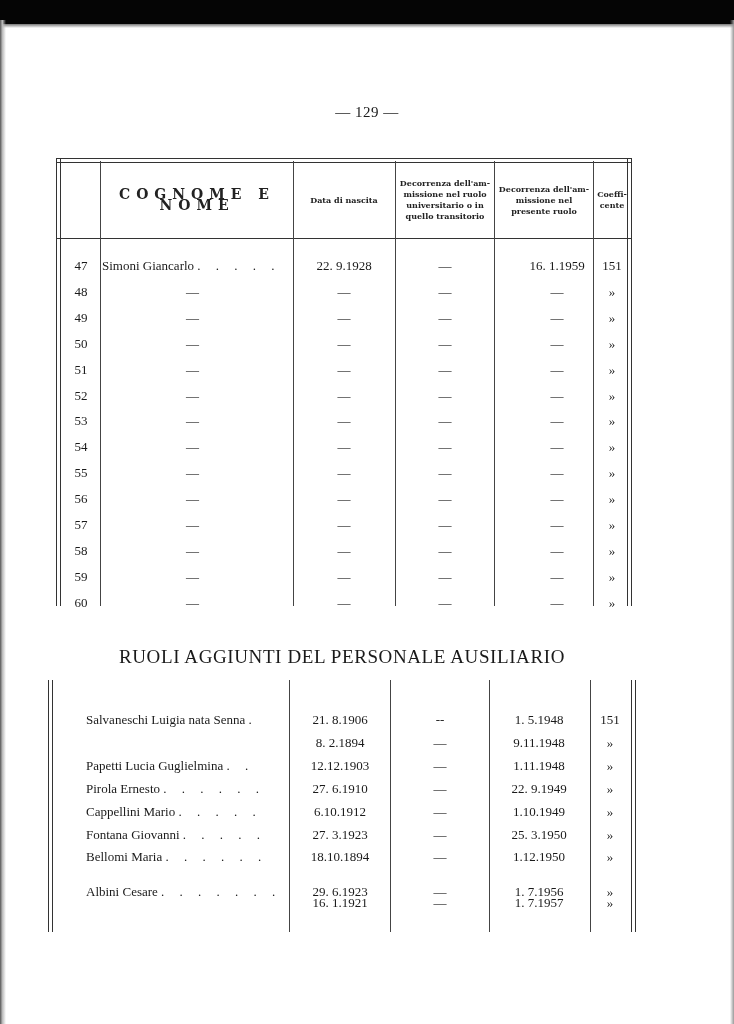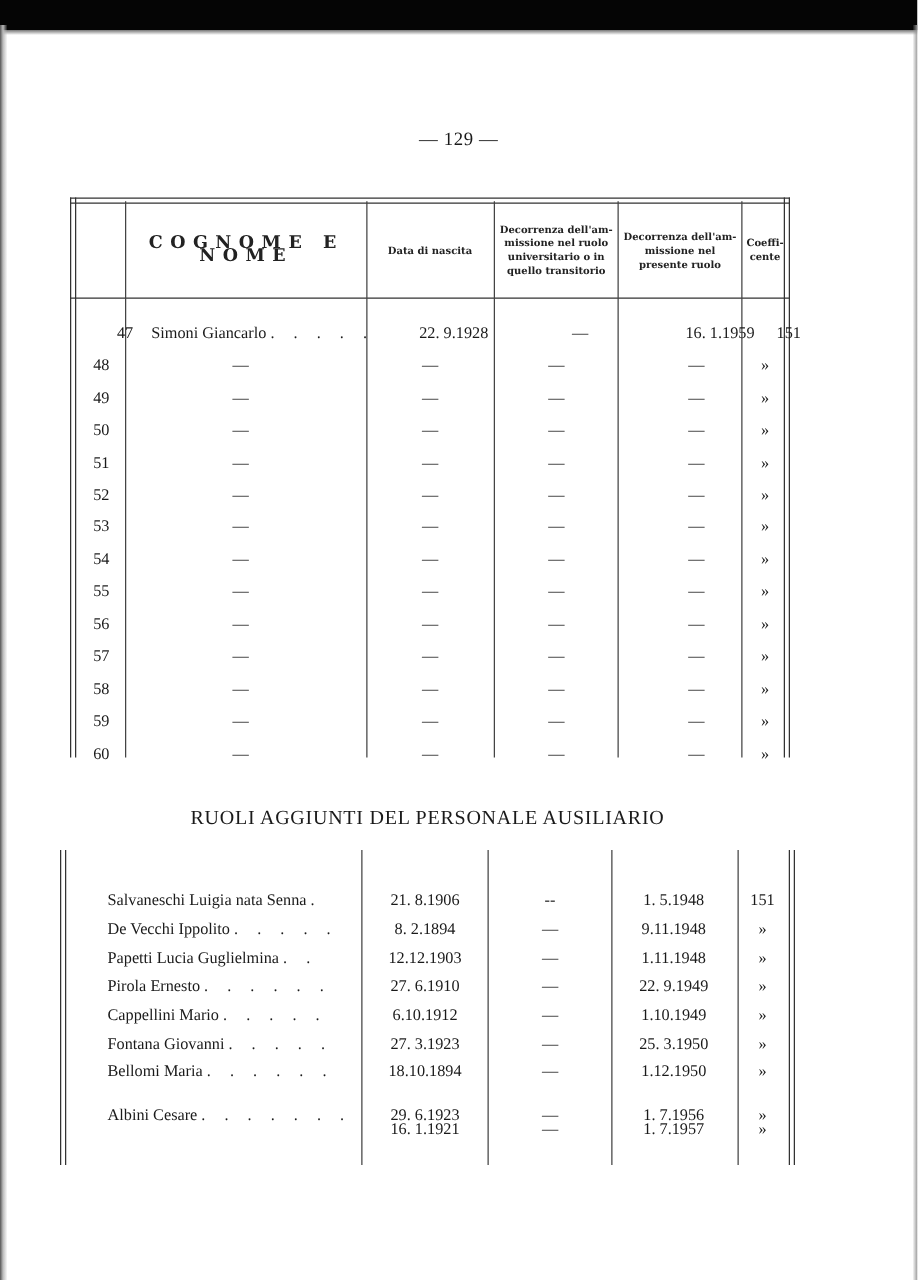--- a/index.html
+++ b/index.html
@@ -51,21 +51,21 @@
   .c-num { left: 10px; width: 30px; text-align: center; }
   .c-name { left: 46px; width: 190px; }
   .c-birth { left: 238px; width: 100px; text-align: center; }
   .c-univ { left: 340px; width: 98px; text-align: center; }
   .c-pres { left: 452px; width: 98px; text-align: center; }
   .c-coef { left: 540px; width: 32px; text-align: center; }
   .dots { letter-spacing: 6px; }
 
   
   .section-title { position: absolute; left: 0; width: 684px; top: 646px; text-align: center;
-    font-size: 16px; letter-spacing: 0.6px; }
+    font-size: 19px; letter-spacing: 0.6px; }
 
   
   .t2 { position: absolute; left: 48px; top: 680px; width: 588px; height: 252px; }
   .t2 .frame-left { position: absolute; left: 0; top: 0; bottom: 0; width: 3px;
     border-left: 1px solid #333; border-right: 1px solid #333; }
   .t2 .frame-right { position: absolute; right: 0; top: 0; bottom: 0; width: 3px;
     border-left: 1px solid #333; border-right: 1px solid #333; }
   .t2 .vrule { top: 0; }
   .t2 .row { height: 23px; font-size: 13px; }
   .t2 .c-name { left: 38px; width: 200px; }
@@ -94,21 +94,21 @@
   <div class="vrule" style="left:438px"></div>
   <div class="vrule" style="left:537px"></div>
 
   <div class="hcell name" style="left:46px;width:190px">COGNOME E NOME</div>
   <div class="hcell" style="left:238px;width:100px">Data di nascita</div>
   <div class="hcell" style="left:342px;width:94px">Decorrenza dell'am- missione nel ruolo universitario o in quello transitorio</div>
   <div class="hcell" style="left:440px;width:96px">Decorrenza dell'am- missione nel presente ruolo</div>
   <div class="hcell" style="left:539px;width:34px">Coeffi- cente</div>
 
   <div id="t1rows">
-      <div class="row" style="top: 98px; margin-left: 19px;">
+      <div class="row" style="top: 98px;">
         <span class="c-num">47</span>
         <span class="c-name"><span>Simoni Giancarlo</span> <span class="dots">. . . . .</span></span>
         <span class="c-birth">22. 9.1928</span>
         <span class="c-univ">—</span>
         <span class="c-pres">16. 1.1959</span>
         <span class="c-coef">151</span>
       </div>
       <div class="row" style="top: 123.9px;">
         <span class="c-num">48</span>
         <span class="c-name" style="padding-left: 84px;"><span>—</span> <span class="dots"></span></span>
@@ -227,21 +227,20 @@
   <div class="vrule" style="left:542px"></div>
   <div id="t2rows">
       <div class="row" style="top: 30px;">
         <span class="c-name"><span>Salvaneschi Luigia nata Senna</span> <span class="dots">.</span></span>
         <span class="c-birth">21. 8.1906</span>
         <span class="c-univ">--</span>
         <span class="c-pres">1. 5.1948</span>
         <span class="c-coef">151</span>
       </div>
       <div class="row" style="top: 52.9px;">
-        <span class="c-name"><span>De Vecchi Ippolito</span> <span class="dots">. . . . .</span></span>
         <span class="c-birth">8. 2.1894</span>
         <span class="c-univ">—</span>
         <span class="c-pres">9.11.1948</span>
         <span class="c-coef">»</span>
       </div>
       <div class="row" style="top: 75.8px;">
         <span class="c-name"><span>Papetti Lucia Guglielmina</span> <span class="dots">. .</span></span>
         <span class="c-birth">12.12.1903</span>
         <span class="c-univ">—</span>
         <span class="c-pres">1.11.1948</span>

